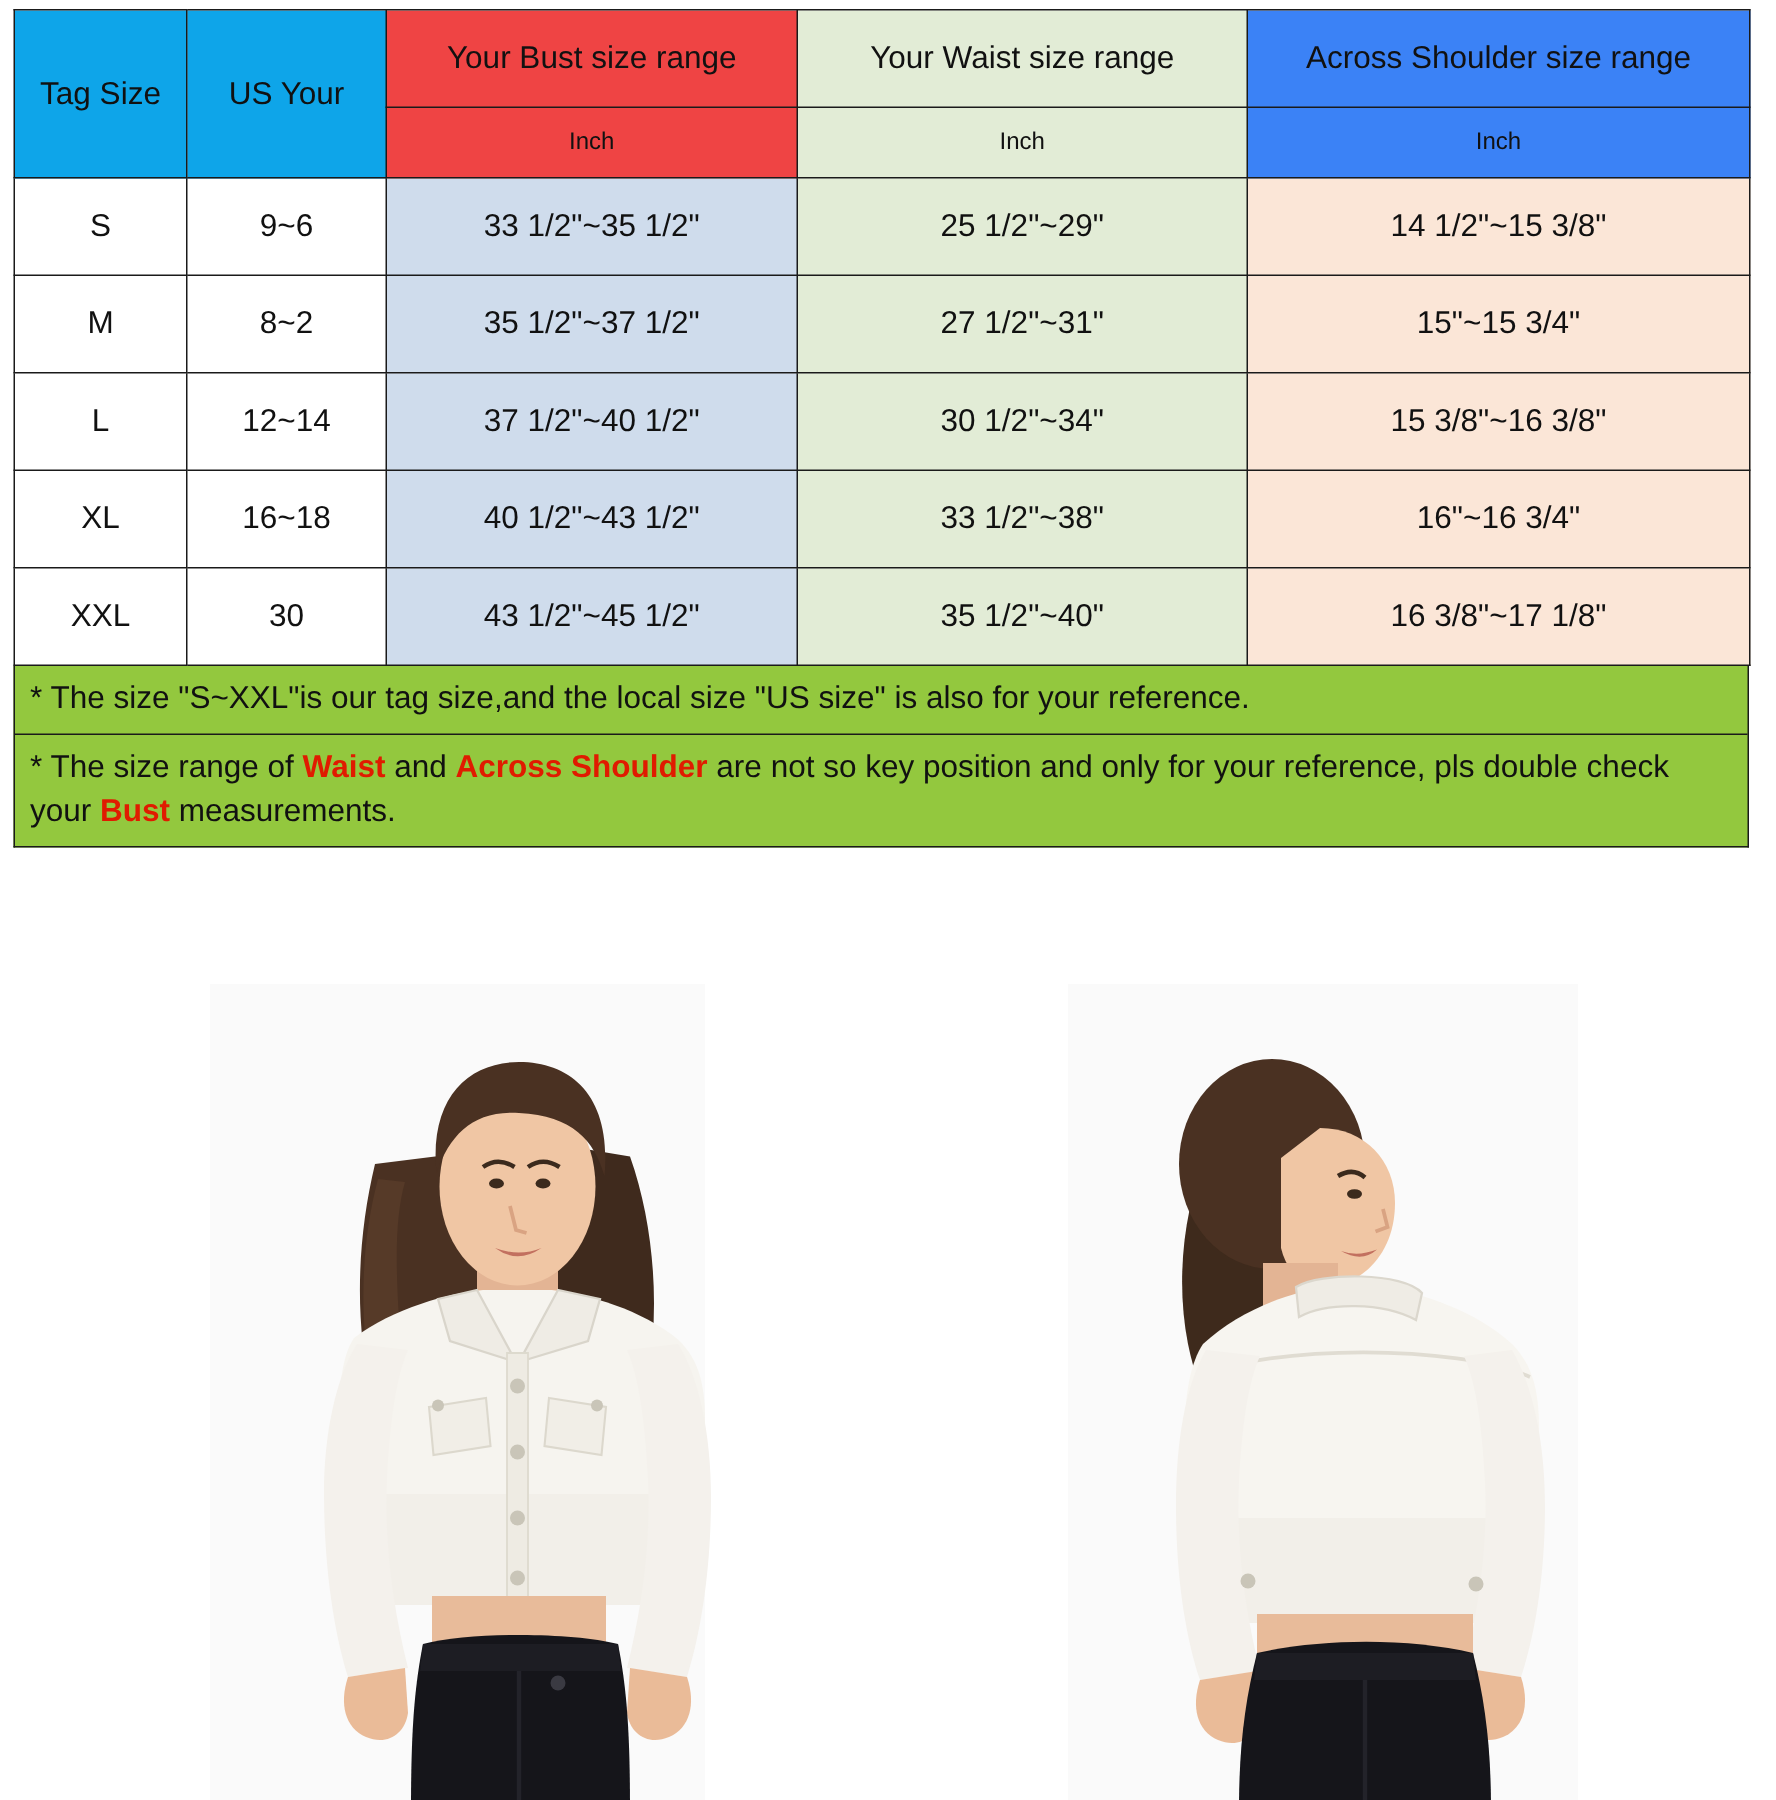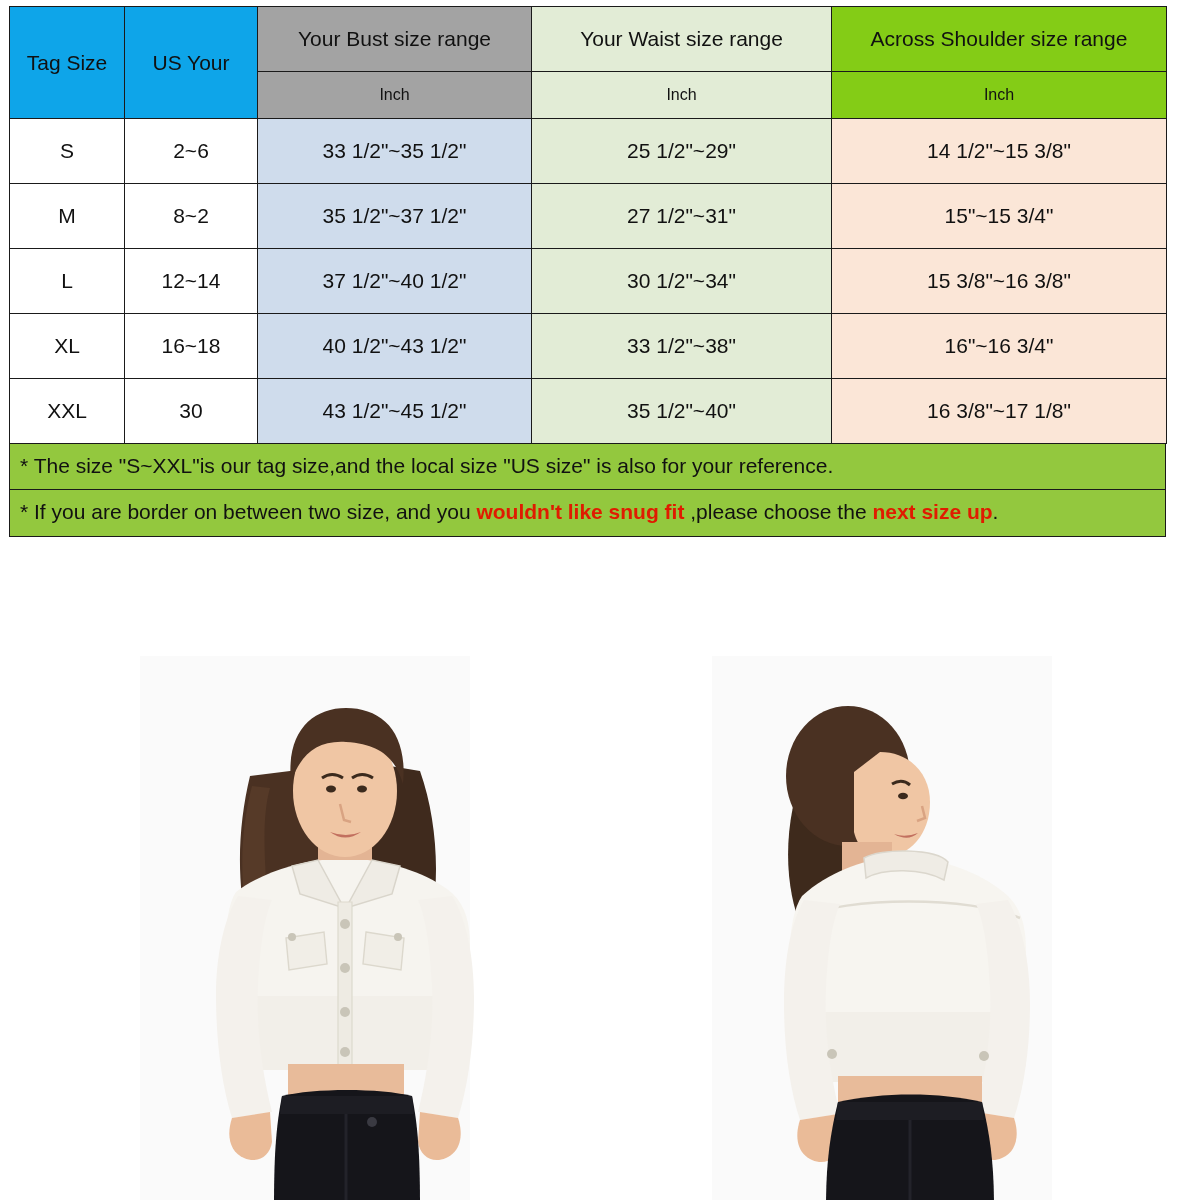--- a/index.html
+++ b/index.html
@@ -36,23 +36,23 @@
     color: #111;
     padding: 0;
     height: 64px;
   }
   .col-tag   { width: 115px; }
   .col-us    { width: 133px; }
   .col-bust  { width: 274px; }
   .col-waist { width: 300px; }
   .col-shoulder { width: 335px; }
 
-  .hdr-bust  { background: #a3a3a3; }
+  .hdr-bust  { background: #ef4444; }
   .hdr-waist { background: #e2ecd6; }
-  .hdr-shoulder { background: #84cc16; }
+  .hdr-shoulder { background: #3b82f6; }
 
   .cell-bust  { background: #cfdcec; }
   .cell-waist { background: #e2ecd6; }
   .cell-shoulder { background: #fbe6d7; }
 
   .size-table .hdr-plain { background: #0ea5e9; }
   .size-table .unit-row td { height: 46px; font-size: 16px; }
 
   
   .notes {
@@ -116,21 +116,21 @@
         <td class="hdr-shoulder">Across Shoulder size range</td>
       </tr>
       <tr class="unit-row">
         <td class="hdr-bust">Inch</td>
         <td class="hdr-waist">Inch</td>
         <td class="hdr-shoulder">Inch</td>
       </tr>
 
       <tr>
         <td>S</td>
-        <td>2~6</td>
+        <td>9~6</td>
         <td class="cell-bust">33 1/2"~35 1/2"</td>
         <td class="cell-waist">25 1/2"~29"</td>
         <td class="cell-shoulder">14 1/2"~15 3/8"</td>
       </tr>
       <tr>
         <td>M</td>
         <td>8~2</td>
         <td class="cell-bust">35 1/2"~37 1/2"</td>
         <td class="cell-waist">27 1/2"~31"</td>
         <td class="cell-shoulder">15"~15 3/4"</td>
@@ -157,21 +157,21 @@
         <td class="cell-shoulder">16 3/8"~17 1/8"</td>
       </tr>
     </tbody>
   </table>
 
   <div class="notes">
     <div class="note">
       <span>* The size "S~XXL"is our tag size,and the local size "US size" is also for your reference.</span>
     </div>
     <div class="note">
-      <span>* If you are border on between two size, and you </span><span class="em-red">wouldn't like snug fit</span><span> ,please choose the </span><span class="em-red">next size up</span><span>.</span>
+      <span>* The size range of </span><span class="em-red">Waist</span><span> and </span><span class="em-red">Across Shoulder</span><span> are not so key position and only for your reference, pls double check your </span><span class="em-red">Bust</span><span> measurements.</span>
     </div>
   </div>
 
   <div class="photos">
 
     <div class="photo">
       <svg width="592" height="550" viewBox="0 0 592 550">
         <rect x="0" y="0" width="592" height="550" fill="#ffffff"></rect>
 
         <rect x="140" y="0" width="330" height="550" fill="#fafafa"></rect>

